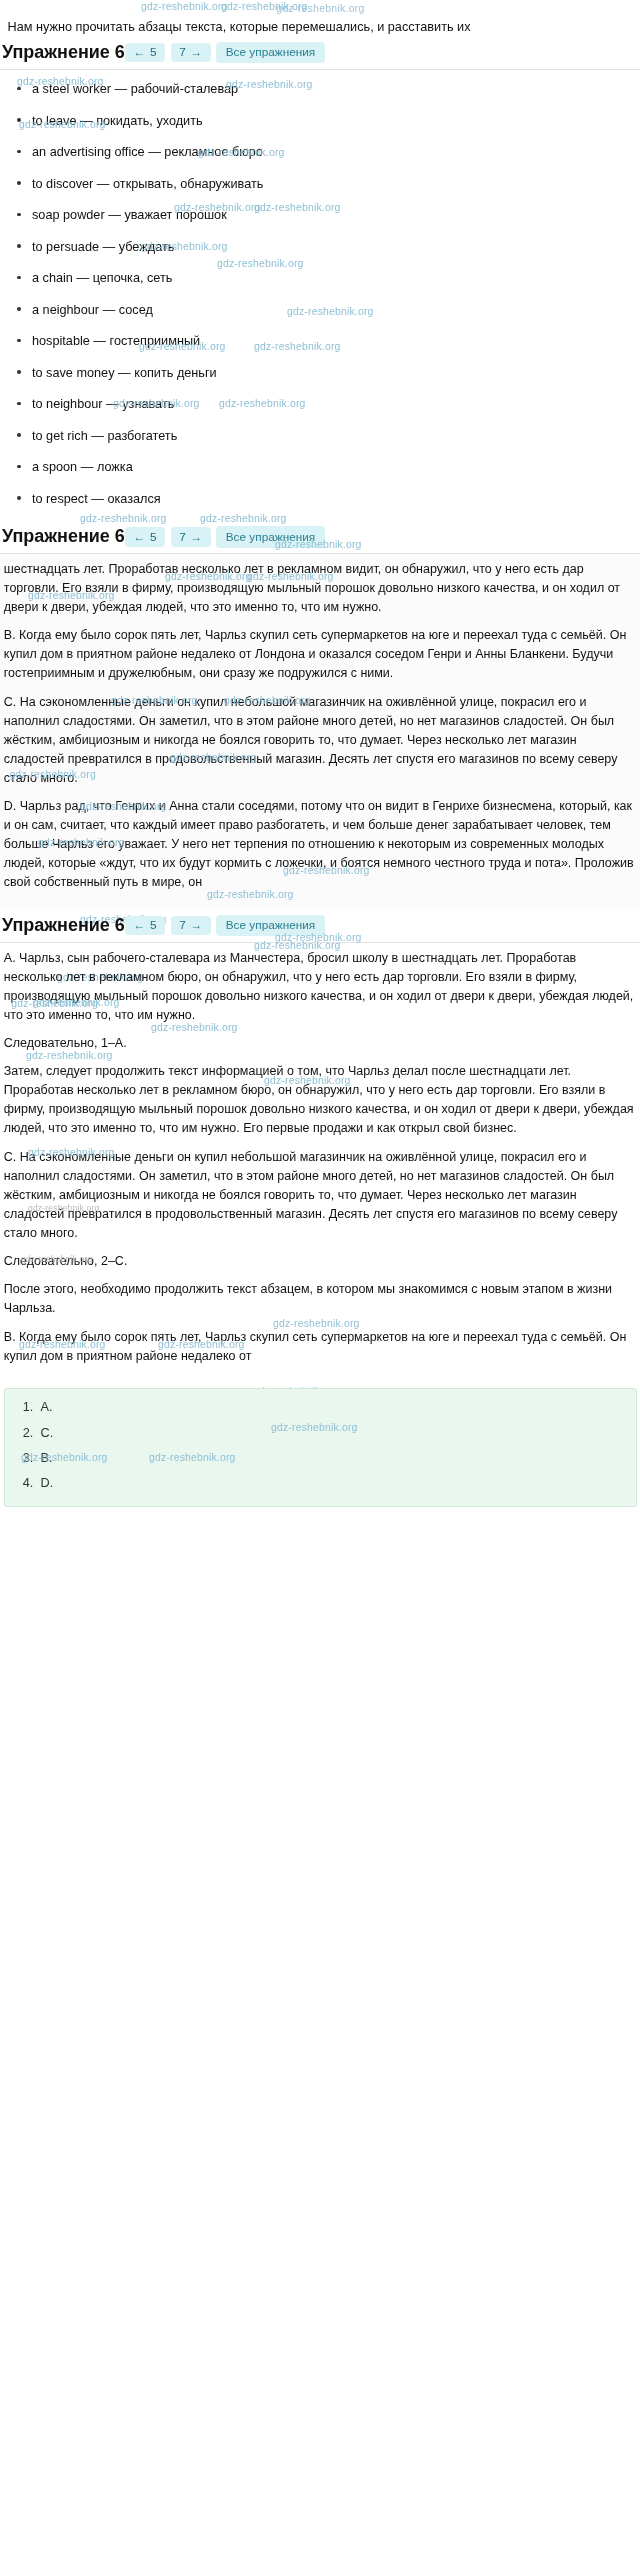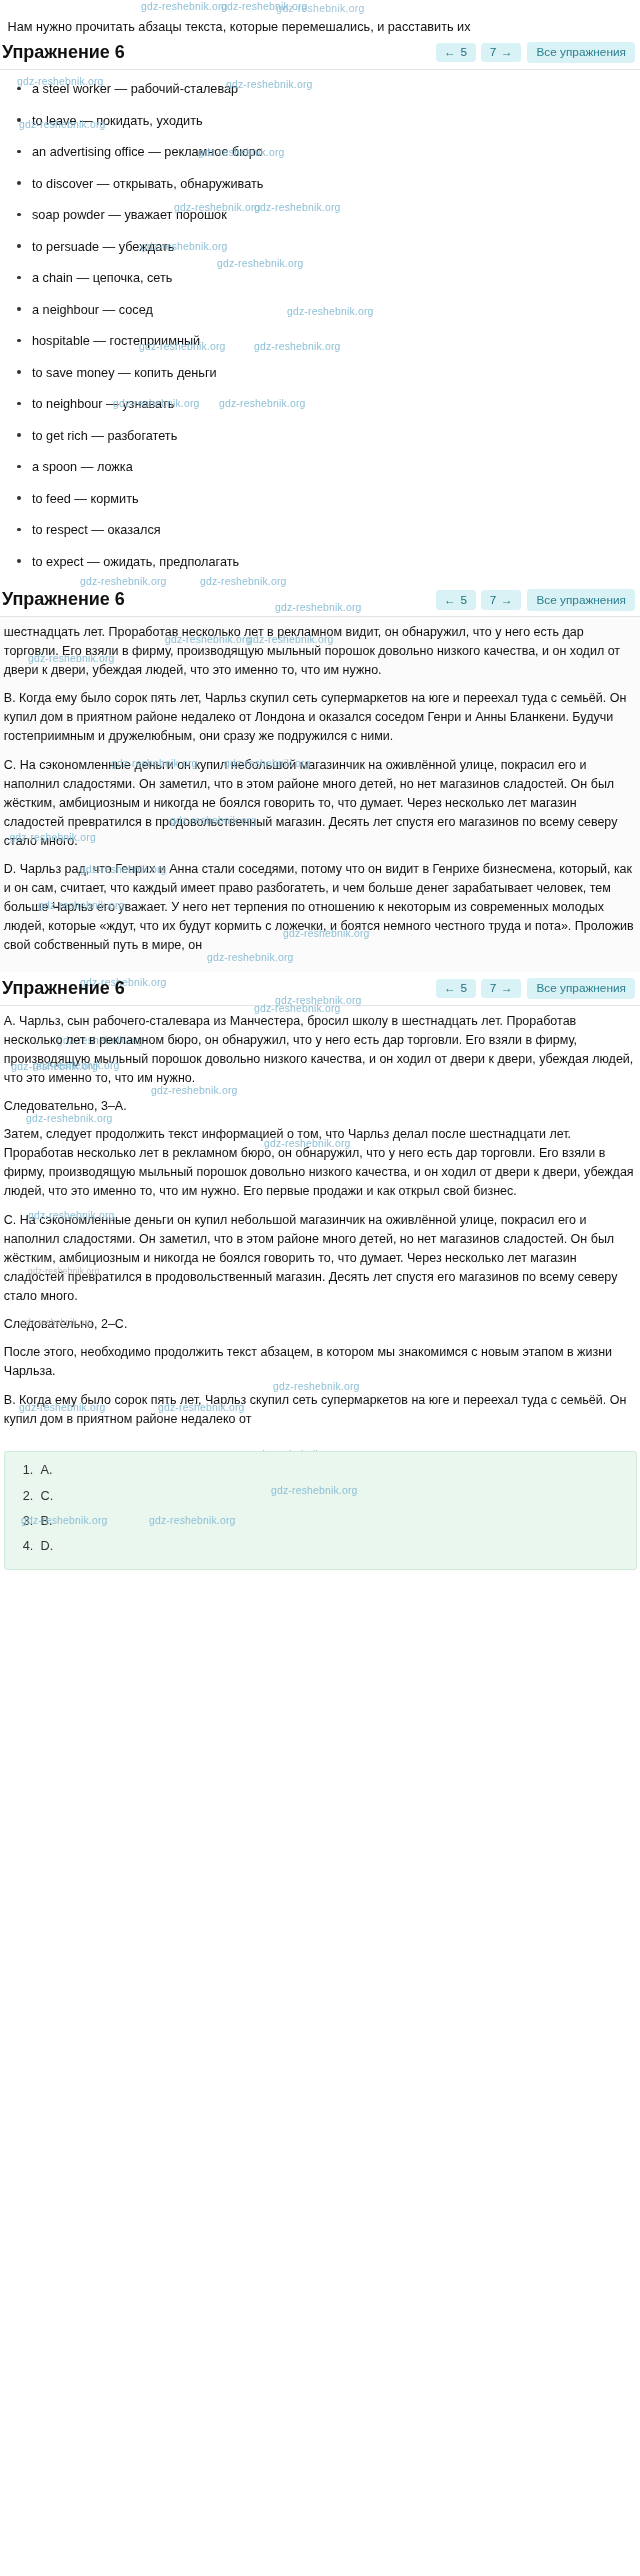--- a/index.html
+++ b/index.html
@@ -29,21 +29,21 @@
   .intro {
     font-size: 12.7px;
     line-height: 1.45;
     padding: 3.8px 7.5px 0 7.5px;
     color: #111;
   }
   
   .ex-header {
     display: flex;
     align-items: center;
-    justify-content: space-between;
+    justify-content: flex-start;
     padding: 5.7px 5.7px 5.7px 0;
     position: relative;
   }
   .ex-title {
     font-size: 18px;
     font-weight: bold;
     color: #111;
     padding-left: 1.9px;
     white-space: nowrap;
   }
@@ -184,23 +184,21 @@
       <li>to discover — открывать, обнаруживать</li>
       <li>soap powder — уважает порошок</li>
       <li>to persuade — убеждать</li>
       <li>a chain — цепочка, сеть</li>
       <li>a neighbour — сосед</li>
       <li>hospitable — гостеприимный</li>
       <li>to save money — копить деньги</li>
       <li>to neighbour — узнавать</li>
       <li>to get rich — разбогатеть</li>
       <li>a spoon — ложка</li>
-      <li>to feed — кормить</li>
       <li>to respect — оказался</li>
-      <li>to expect — ожидать, предполагать</li>
     </ul>
     <span class="wm" style="left:226px; top:9.4px;">gdz-reshebnik.org</span>
     <span class="wm" style="left:19px; top:49px;">gdz-reshebnik.org</span>
     <span class="wm" style="left:198px; top:77px;">gdz-reshebnik.org</span>
     <span class="wm" style="left:174px; top:132px;">gdz-reshebnik.org</span>
     <span class="wm" style="left:254px; top:132px;">gdz-reshebnik.org</span>
     <span class="wm" style="left:141px; top:171px;">gdz-reshebnik.org</span>
     <span class="wm" style="left:217px; top:188px;">gdz-reshebnik.org</span>
     <span class="wm" style="left:287px; top:236px;">gdz-reshebnik.org</span>
     <span class="wm" style="left:139px; top:271px;">gdz-reshebnik.org</span>
@@ -269,21 +267,21 @@
         <div class="all-btn">Все упражнения</div>
       </div>
     </div>
     <span class="wm" style="left:275px; top:22.6px;">gdz-reshebnik.org</span>
   </div>
   <div class="sep"></div>
 
   <div class="wrap">
     <div class="body-text italic">
       <p>A. Чарльз, сын рабочего-сталевара из Манчестера, бросил школу в шестнадцать лет. Проработав несколько лет в рекламном бюро, он обнаружил, что у него есть дар торговли. Его взяли в фирму, производящую мыльный порошок довольно низкого качества, и он ходил от двери к двери, убеждая людей, что это именно то, что им нужно.</p>
-      <p style="font-style:normal">Следовательно, 3–A.</p>
+      <p style="font-style:normal">Следовательно, 1–A.</p>
       <p style="font-style:normal">Затем, следует продолжить текст информацией о том, что Чарльз делал после шестнадцати лет. Проработав несколько лет в рекламном бюро, он обнаружил, что у него есть дар торговли. Его взяли в фирму, производящую мыльный порошок довольно низкого качества, и он ходил от двери к двери, убеждая людей, что это именно то, что им нужно. Его первые продажи и как открыл свой бизнес.</p>
       <p>C. На сэкономленные деньги он купил небольшой магазинчик на оживлённой улице, покрасил его и наполнил сладостями. Он заметил, что в этом районе много детей, но нет магазинов сладостей. Он был жёстким, амбициозным и никогда не боялся говорить то, что думает. Через несколько лет магазин сладостей превратился в продовольственный магазин. Десять лет спустя его магазинов по всему северу стало много.</p>
       <p style="font-style:normal">Следовательно, 2–C.</p>
       <p style="font-style:normal">После этого, необходимо продолжить текст абзацем, в котором мы знакомимся с новым этапом в жизни Чарльза.</p>
       <p>B. Когда ему было сорок пять лет, Чарльз скупил сеть супермаркетов на юге и переехал туда с семьёй. Он купил дом в приятном районе недалеко от</p>
     </div>
     <span class="wm" style="left:11.3px; top:55px;">gdz-reshebnik.org</span>
     <span class="wm" style="left:151px; top:79px;">gdz-reshebnik.org</span>
     <span class="wm" style="left:26px; top:107px;">gdz-reshebnik.org</span>
     <span class="wm" style="left:264px; top:132px;">gdz-reshebnik.org</span>

